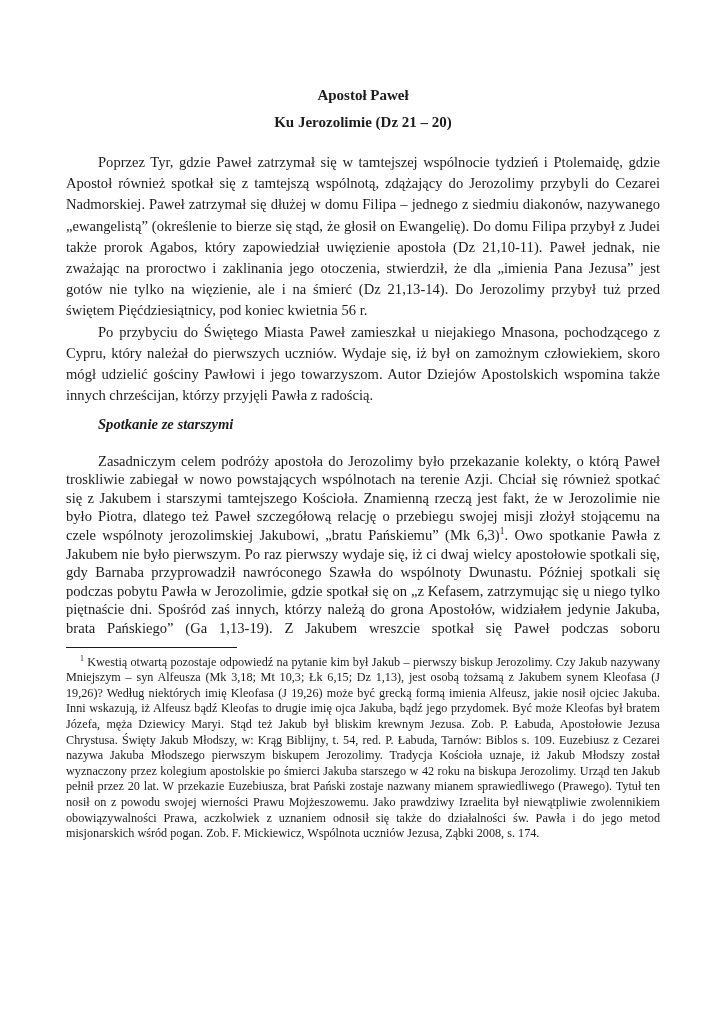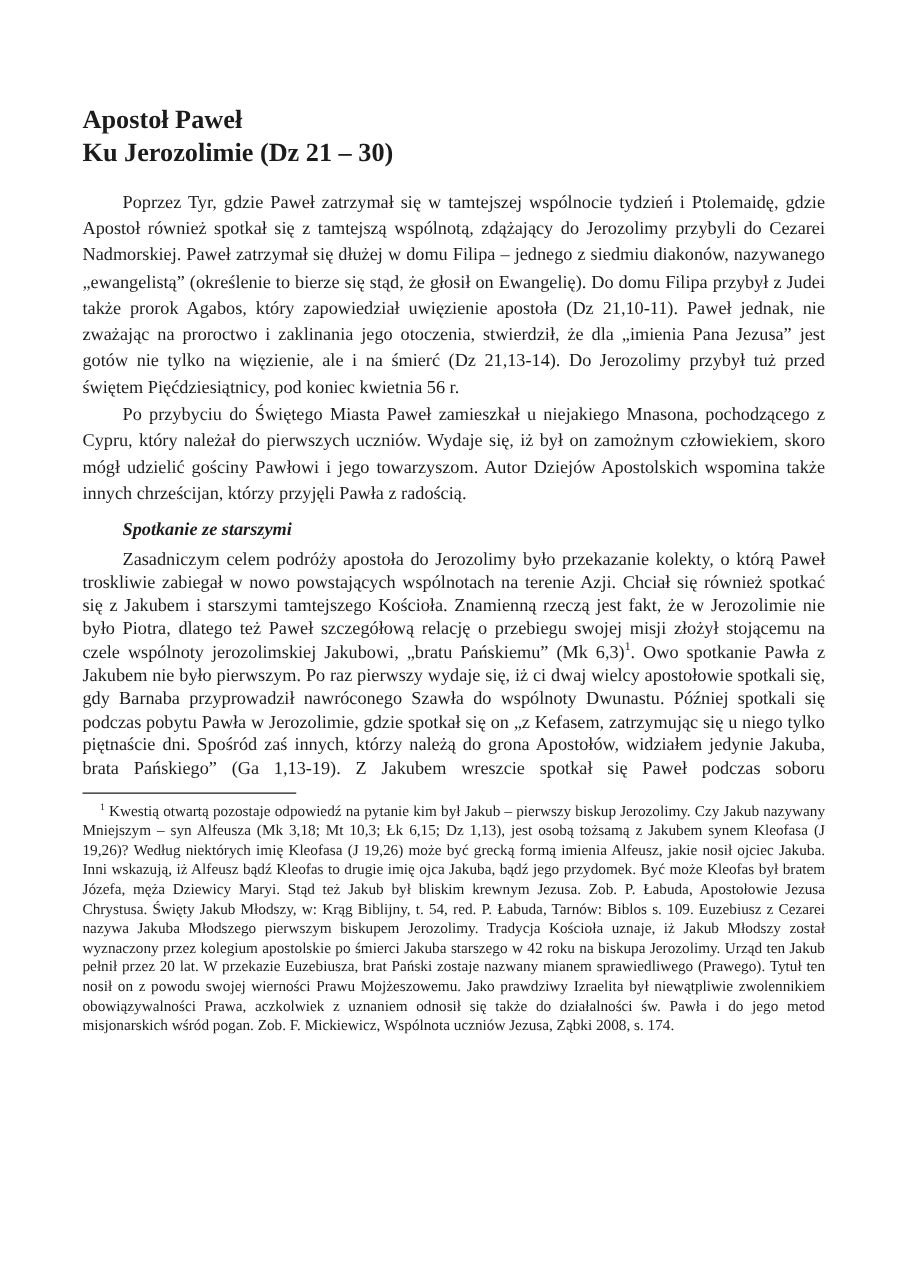--- a/index.html
+++ b/index.html
@@ -13,22 +13,23 @@
   .page {
     position: relative;
     width: 724px;
     height: 1024px;
     background: #ffffff;
     padding: 85px 64px 0 66px;
     color: #1c1c1c;
   }
   .doc-title,
   .doc-subtitle {
+    text-align: center;
     font-weight: 700;
-    font-size: 21px;
+    font-size: 15px;
     line-height: 21px;
   }
   .doc-subtitle { margin-top: 6px; }
   .body-text {
     margin-top: 19px;
     font-size: 14.6px;
     line-height: 21.2px;
     text-align: justify;
     hyphens: none;
   }
@@ -38,21 +39,21 @@
   }
   
   .body-text > :nth-child(4) {
     line-height: 18.6px;
     text-align-last: justify;
   }
   .section-heading {
     font-weight: 700;
     font-style: italic;
     text-indent: 32px;
-    margin: 8px 0 3px 0;
+    margin: 8px 0 16px 0;
     line-height: 21.2px;
     font-size: 14.6px;
   }
   .italic { }
   sup {
     font-size: 0.64em;
     line-height: 0;
     vertical-align: super;
   }
   .footnote-area { margin-top: 9px; }
@@ -69,21 +70,21 @@
     text-indent: 14px;
     hyphens: none;
   }
 </style>
 </head>
 <body>
 
 <div class="page">
   <header>
     <h1 class="doc-title">Apostoł Paweł</h1>
-    <h2 class="doc-subtitle">Ku Jerozolimie (Dz 21 – 30)</h2>
+    <h2 class="doc-subtitle">Ku Jerozolimie (Dz 21 – 20)</h2>
   </header>
 
   <main class="body-text">
       <p class="paragraph"><span>Poprzez Tyr, gdzie Paweł zatrzymał się w tamtejszej wspólnocie tydzień i Ptolemaidę, gdzie Apostoł również spotkał się z tamtejszą wspólnotą, zdążający do Jerozolimy przybyli do Cezarei Nadmorskiej. Paweł zatrzymał się dłużej w domu Filipa – jednego z siedmiu diakonów, nazywanego „</span><span class="italic">ewangelistą</span><span>” (określenie to bierze się stąd, że głosił on Ewangelię). Do domu Filipa przybył z Judei także prorok Agabos, który zapowiedział uwięzienie apostoła (Dz 21,10-11). Paweł jednak, nie zważając na proroctwo i zaklinania jego otoczenia, stwierdził, że dla „</span><span class="italic">imienia Pana Jezusa</span><span>” jest gotów nie tylko na więzienie, ale i na śmierć (Dz 21,13-14). Do Jerozolimy przybył tuż przed świętem Pięćdziesiątnicy, pod koniec kwietnia 56 r.</span></p>
       <p class="paragraph"><span>Po przybyciu do Świętego Miasta Paweł zamieszkał u niejakiego Mnasona, pochodzącego z Cypru, który należał do pierwszych uczniów. Wydaje się, iż był on zamożnym człowiekiem, skoro mógł udzielić gościny Pawłowi i jego towarzyszom. Autor Dziejów Apostolskich wspomina także innych chrześcijan, którzy przyjęli Pawła z radością.</span></p>
       <p class="section-heading">Spotkanie ze starszymi</p>
       <p class="paragraph"><span>Zasadniczym celem podróży apostoła do Jerozolimy było przekazanie kolekty, o którą Paweł troskliwie zabiegał w nowo powstających wspólnotach na terenie Azji. Chciał się również spotkać się z Jakubem i starszymi tamtejszego Kościoła. Znamienną rzeczą jest fakt, że w Jerozolimie nie było Piotra, dlatego też Paweł szczegółową relację o przebiegu swojej misji złożył stojącemu na czele wspólnoty jerozolimskiej Jakubowi, „</span><span class="italic">bratu Pańskiemu</span><span>” (Mk 6,3)</span><sup>1</sup><span>. Owo spotkanie Pawła z Jakubem nie było pierwszym. Po raz pierwszy wydaje się, iż ci dwaj wielcy apostołowie spotkali się, gdy Barnaba przyprowadził nawróconego Szawła do wspólnoty Dwunastu. Później spotkali się podczas pobytu Pawła w Jerozolimie, gdzie spotkał się on „z Kefasem, zatrzymując się u niego tylko piętnaście dni. Spośród zaś innych, którzy należą do grona Apostołów, widziałem jedynie Jakuba, brata Pańskiego” (Ga 1,13-19). Z Jakubem wreszcie spotkał się Paweł podczas soboru</span></p>
     </main>
 
   <footer class="footnote-area">

